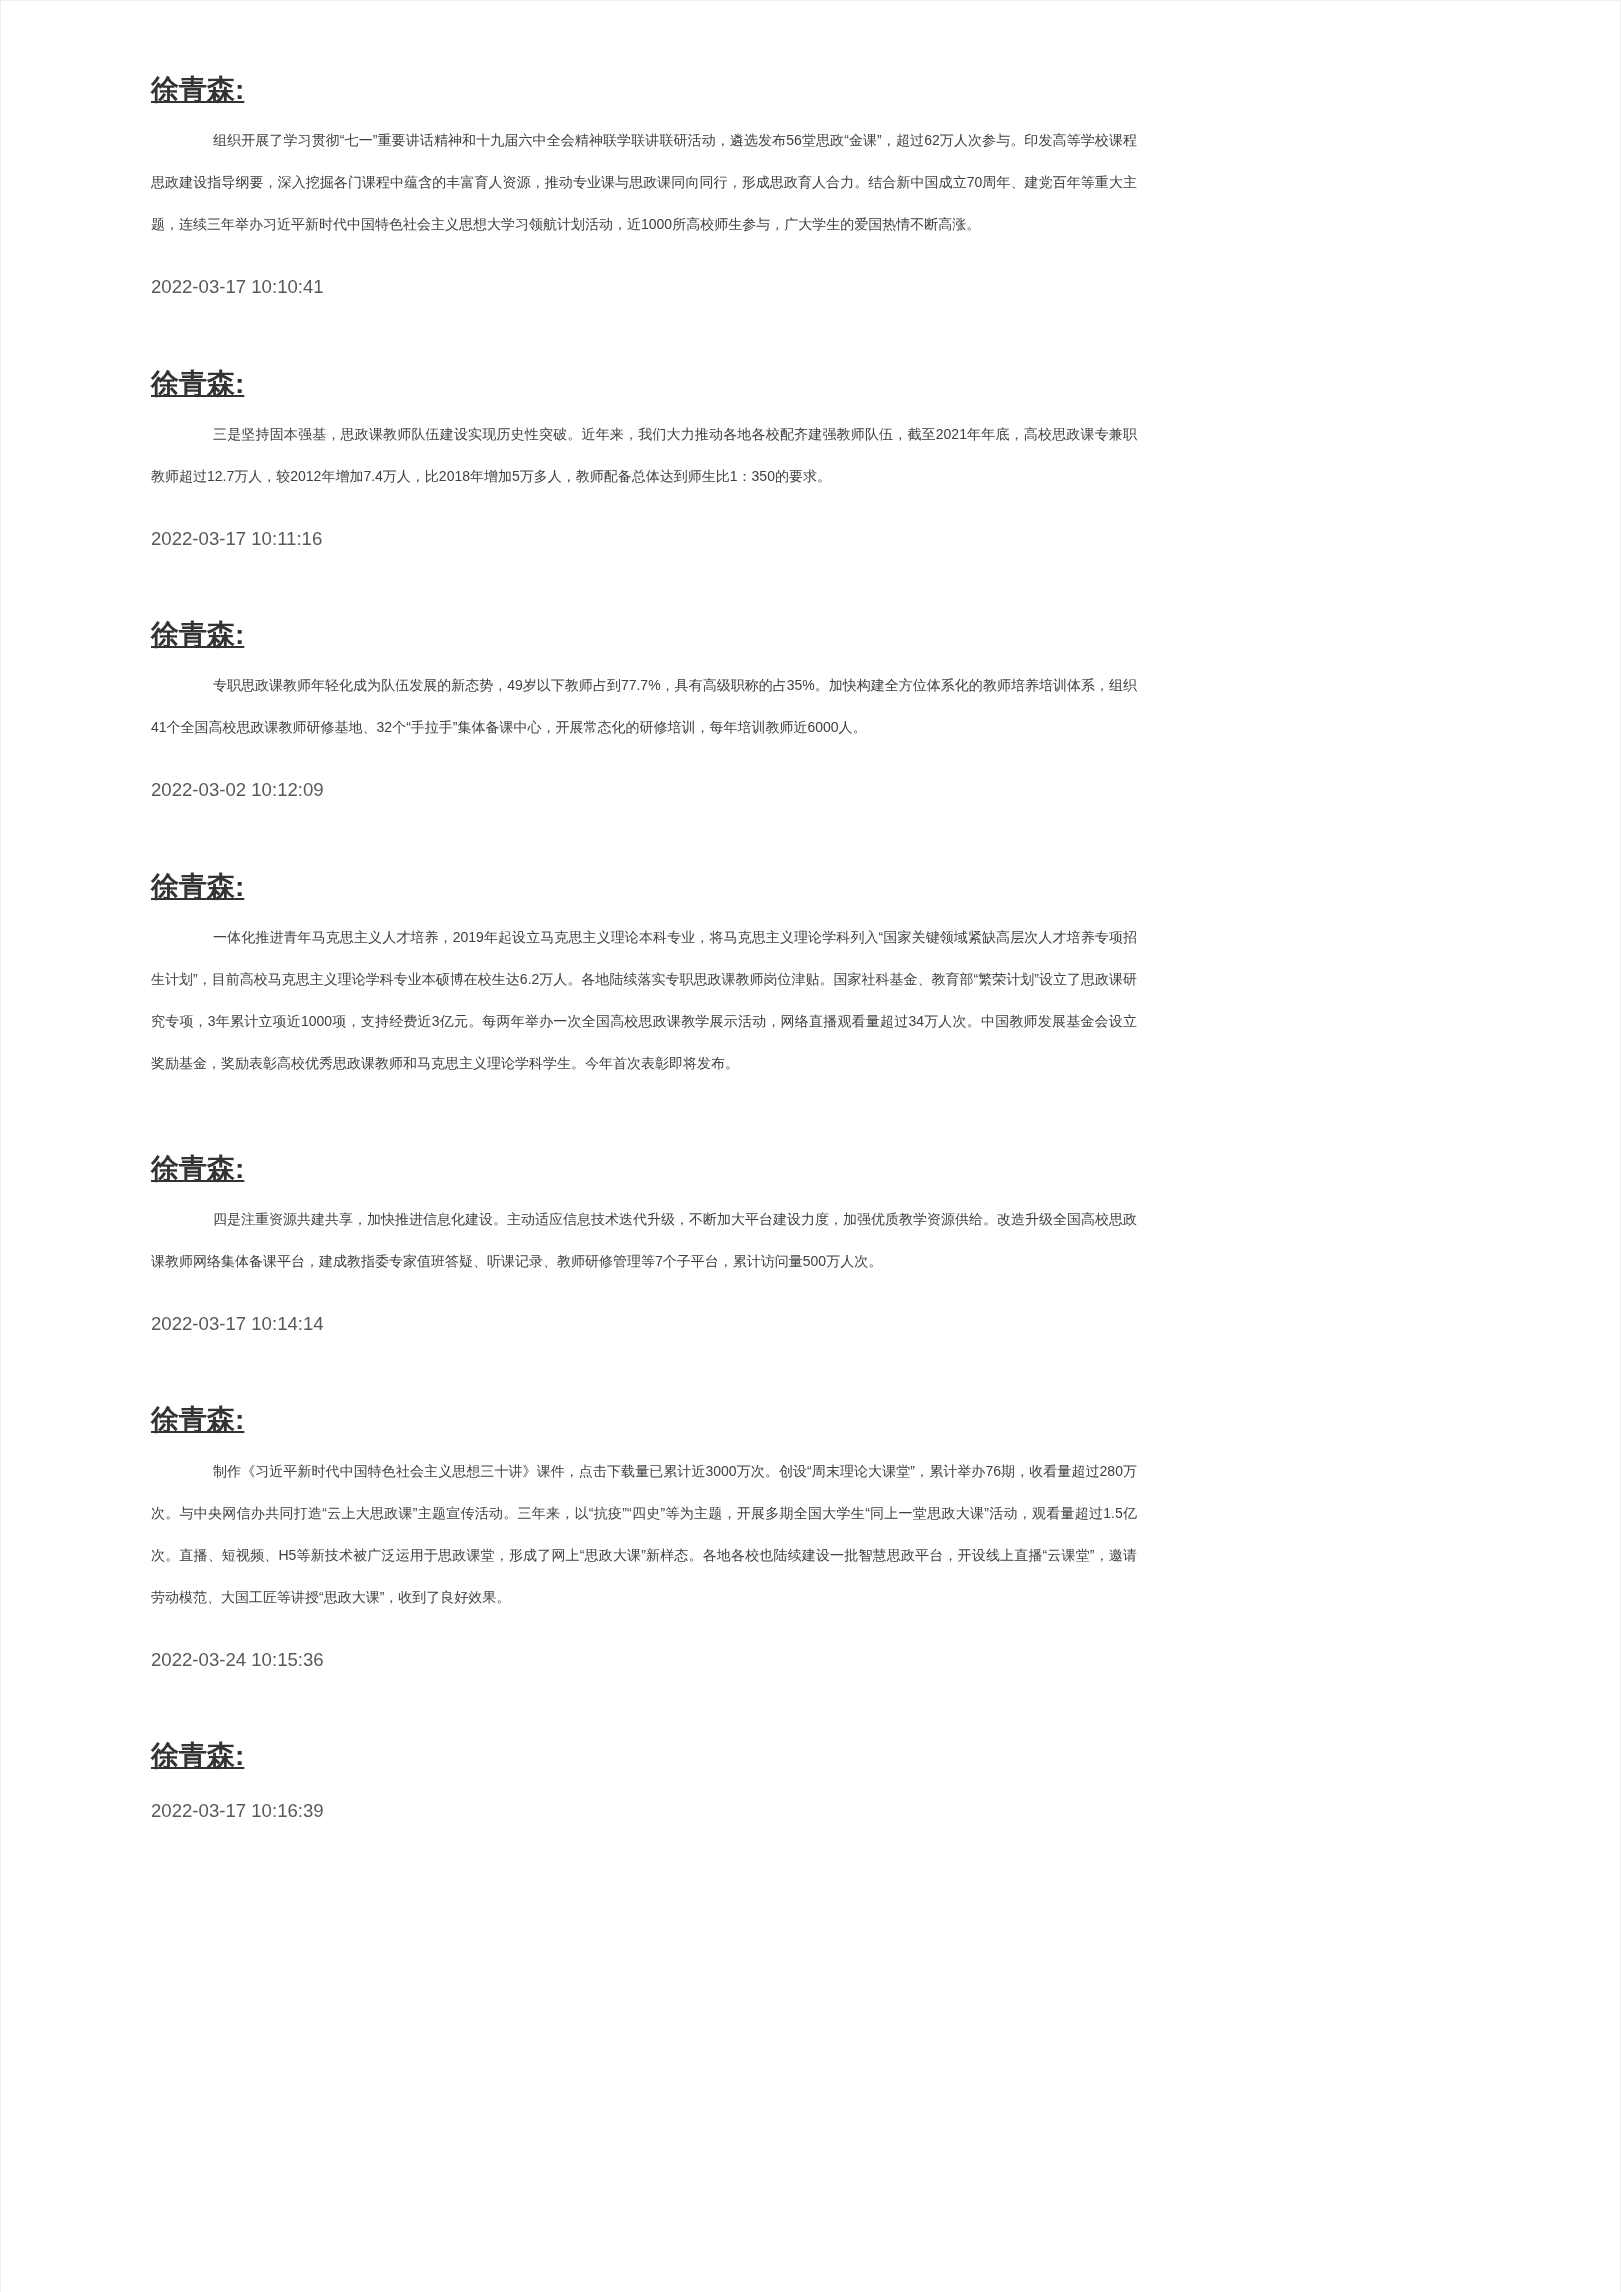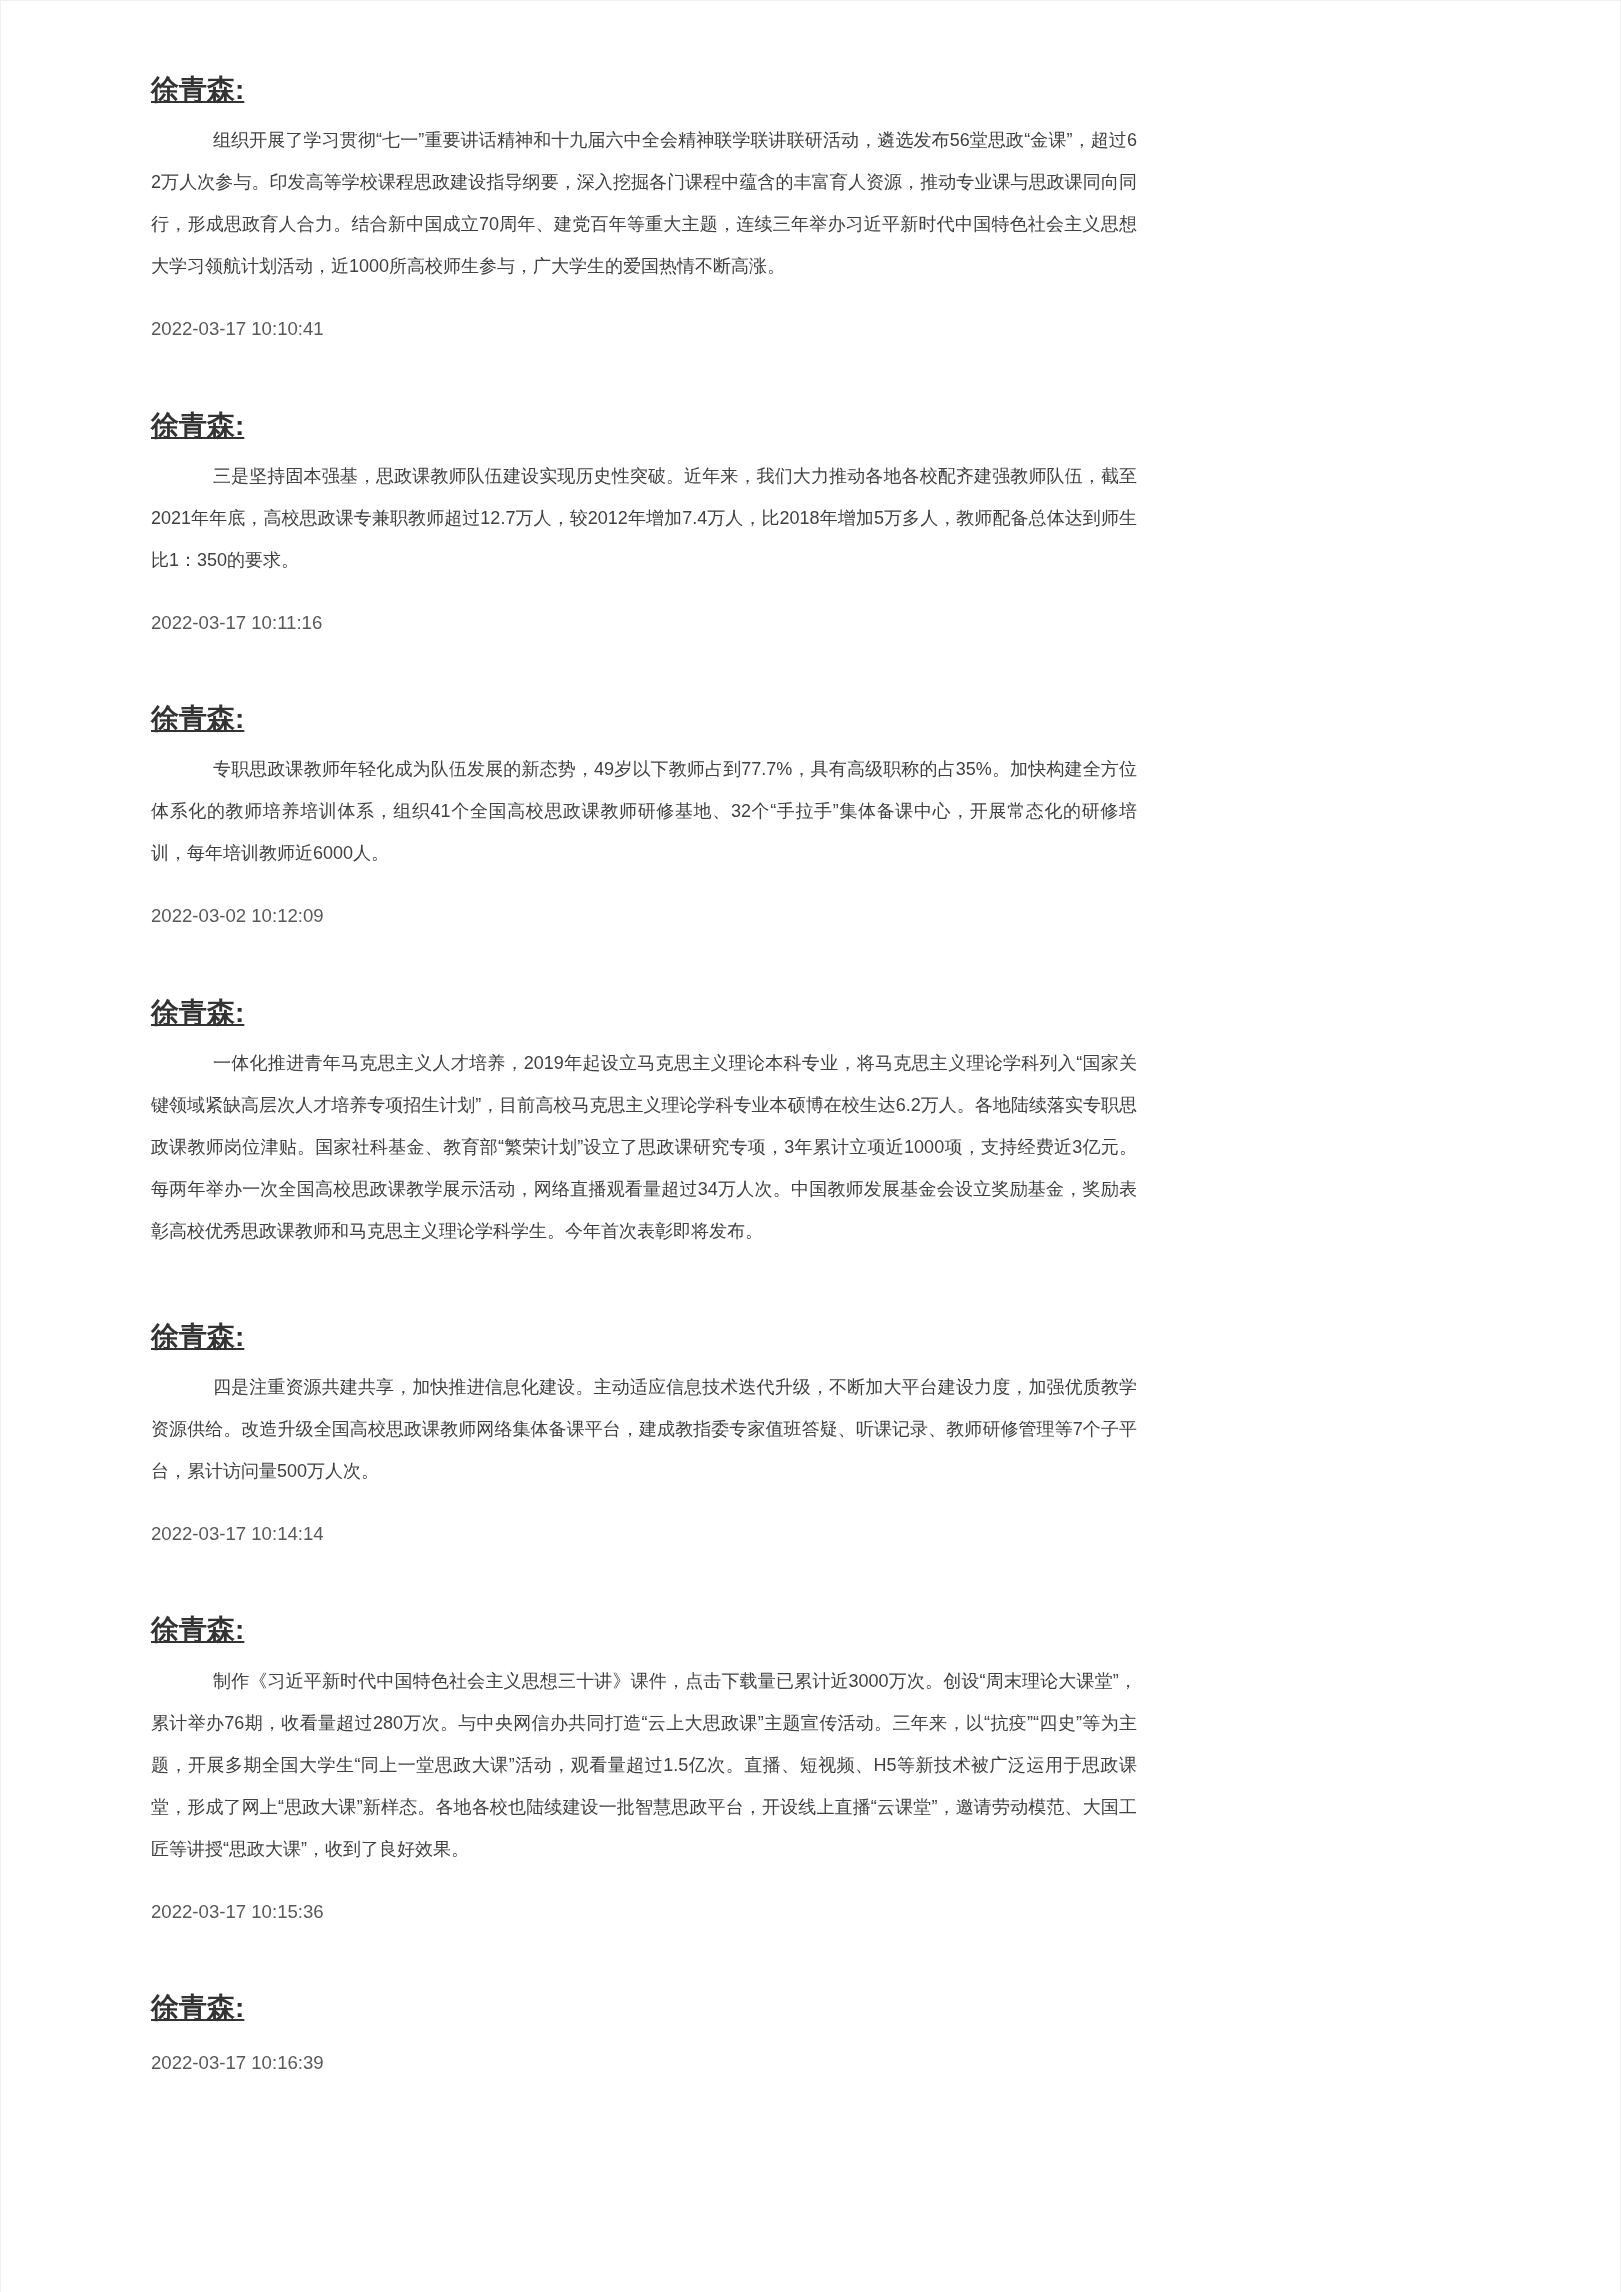--- a/index.html
+++ b/index.html
@@ -25,21 +25,21 @@
   }
   .speaker{
     font-size:28px;
     line-height:27.4px;
     font-weight:bold;
     color:var(--speaker-text);
     margin-bottom:15.7px;
     text-decoration:underline;
   }
   .paras .para{
-    font-size:18px;
+    font-size:14px;
     line-height:42px;
     color:var(--body-text);
     text-indent:62px;
     text-align:justify;
     word-break:break-all;
   }
   .paras .para + .para{
     margin-top:17.6px;
   }
   .timestamp{
@@ -91,21 +91,21 @@
           <p class="para">四是注重资源共建共享，加快推进信息化建设。主动适应信息技术迭代升级，不断加大平台建设力度，加强优质教学资源供给。改造升级全国高校思政课教师网络集体备课平台，建成教指委专家值班答疑、听课记录、教师研修管理等7个子平台，累计访问量500万人次。</p>
         </div>
     <div class="timestamp">2022-03-17 10:14:14</div>
   </section>
 
   <section class="message">
     <h3 class="speaker">徐青森:</h3>
     <div class="paras">
           <p class="para">制作《习近平新时代中国特色社会主义思想三十讲》课件，点击下载量已累计近3000万次。创设“周末理论大课堂”，累计举办76期，收看量超过280万次。与中央网信办共同打造“云上大思政课”主题宣传活动。三年来，以“抗疫”“四史”等为主题，开展多期全国大学生“同上一堂思政大课”活动，观看量超过1.5亿次。直播、短视频、H5等新技术被广泛运用于思政课堂，形成了网上“思政大课”新样态。各地各校也陆续建设一批智慧思政平台，开设线上直播“云课堂”，邀请劳动模范、大国工匠等讲授“思政大课”，收到了良好效果。</p>
         </div>
-    <div class="timestamp">2022-03-17 10:15:36</div>
+    <div class="timestamp">2022-03-24 10:15:36</div>
   </section>
 
   <section class="message">
     <h3 class="speaker">徐青森:</h3>
     <div class="timestamp">2022-03-17 10:16:39</div>
   </section>
 </div>
 </div>
 
 

